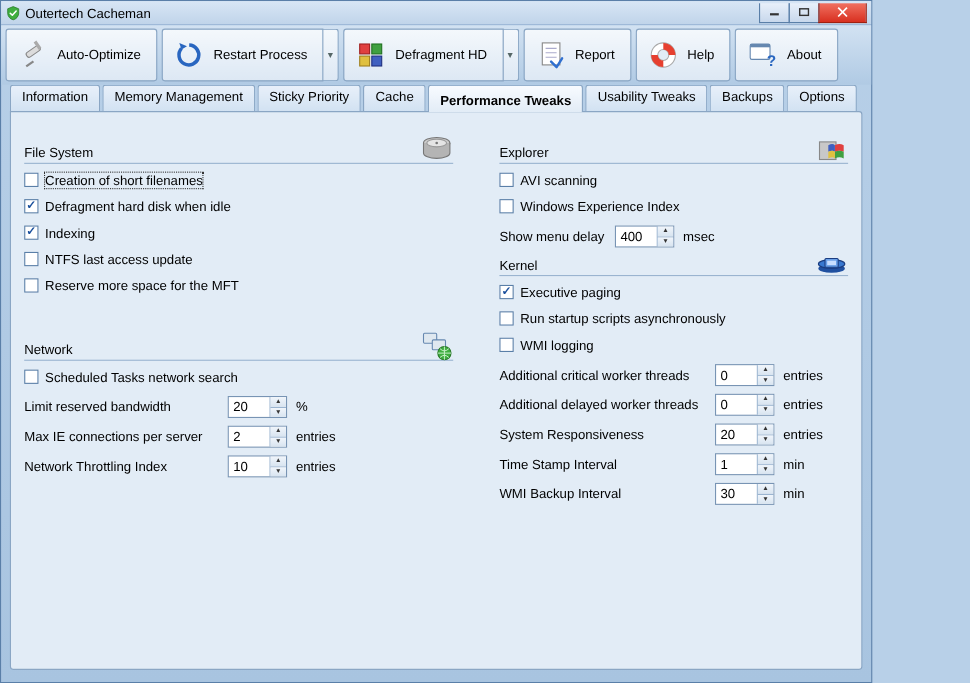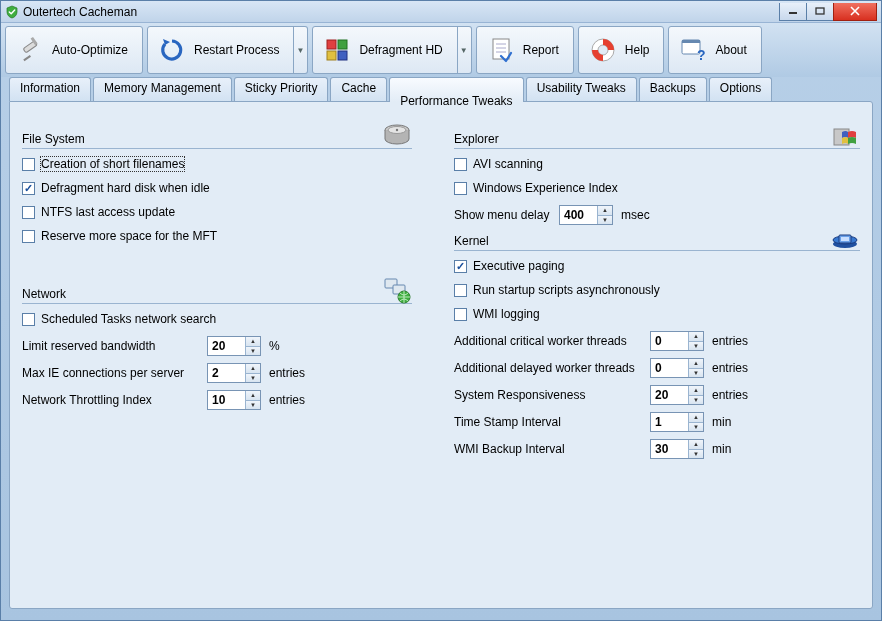--- a/index.html
+++ b/index.html
@@ -7,21 +7,21 @@
     margin: 0;
     padding: 0;
     font-family: "Segoe UI", Tahoma, sans-serif;
     font-size: 12px;
     background: #b8d0e8;
     width: 882px;
     height: 621px;
     overflow: hidden;
   }
   .window {
-    width: 882px;
+    width: 793px;
     height: 621px;
     background: linear-gradient(to bottom, #b8d0e8 0%, #a8c4e0 100%);
     border: 1px solid #5a7fa8;
     position: relative;
   }
   .titlebar {
     height: 22px;
     background: linear-gradient(to bottom, #d8e6f5 0%, #c0d4ea 100%);
     display: flex;
     align-items: center;
@@ -112,23 +112,23 @@
     font-size: 12px;
     margin-right: 2px;
     border-radius: 3px 3px 0 0;
     color: #000;
     cursor: default;
     position: relative;
   }
   .tab.active {
     background: linear-gradient(#f8fbff,#e2ecf6);
     z-index: 2;
-    padding-top: 16px;
+    padding-top: 6px;
     margin-bottom: -1px;
-    font-weight: normal;
+    font-weight: bold;
   }
 
   .panel {
     border: 1px solid #8aa6c4;
     background: #e2ecf6;
     margin: 0 8px 8px 8px;
     height: 508px;
     padding: 10px 12px;
     position: relative;
     border-radius: 0 3px 3px 3px;
@@ -157,21 +157,21 @@
   .group-header .gicon {
     position: absolute;
     right: 0;
     bottom: -3px;
     width: 30px; height: 30px;
     display: inline-flex; align-items: center; justify-content: center;
   }
 
   .chk-row {
     display: flex;
-    align-items: flex-end;
+    align-items: flex-start;
     margin: 6px 0 10px 0;
   }
   .chk {
     width: 13px; height: 13px;
     border: 1px solid #5a7fa8;
     background: #fff;
     display: inline-flex;
     align-items: center;
     justify-content: center;
     margin-right: 6px;
@@ -204,21 +204,20 @@
     align-items: stretch;
   }
   .num-input .val {
     flex: 1;
     padding: 2px 4px;
     font-size: 12px;
     border: none;
     outline: none;
     background: transparent;
     width: 100%;
-    font-weight: bold;
   }
   .num-input .spins {
     width: 15px;
     border-left: 1px solid #9ab4d0;
     display: flex;
     flex-direction: column;
   }
   .num-input .spins div {
     flex: 1;
     display: flex;
@@ -381,20 +380,24 @@
 
         <div class="chk-row">
           <span class="chk"></span>
           <span class="chk-label focused">Creation of short filenames</span>
         </div>
         <div class="chk-row">
           <span class="chk checked"></span>
           <span class="chk-label">Defragment hard disk when idle</span>
         </div>
         <div class="chk-row">
+          <span class="chk checked"></span>
+          <span class="chk-label">Indexing</span>
+        </div>
+        <div class="chk-row">
           <span class="chk"></span>
           <span class="chk-label">NTFS last access update</span>
         </div>
         <div class="chk-row">
           <span class="chk"></span>
           <span class="chk-label">Reserve more space for the MFT</span>
         </div>
 
         <div class="spacer"></div>
 

